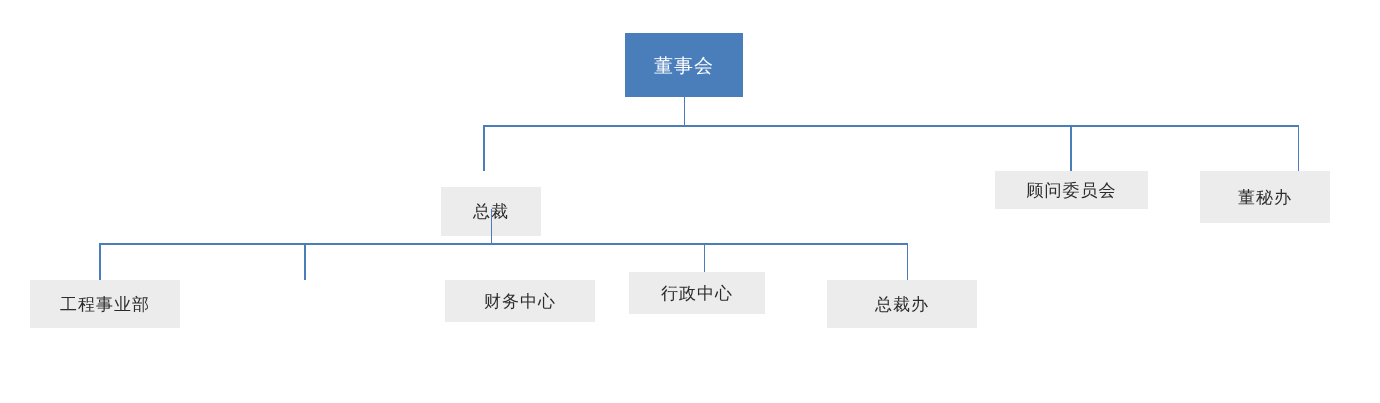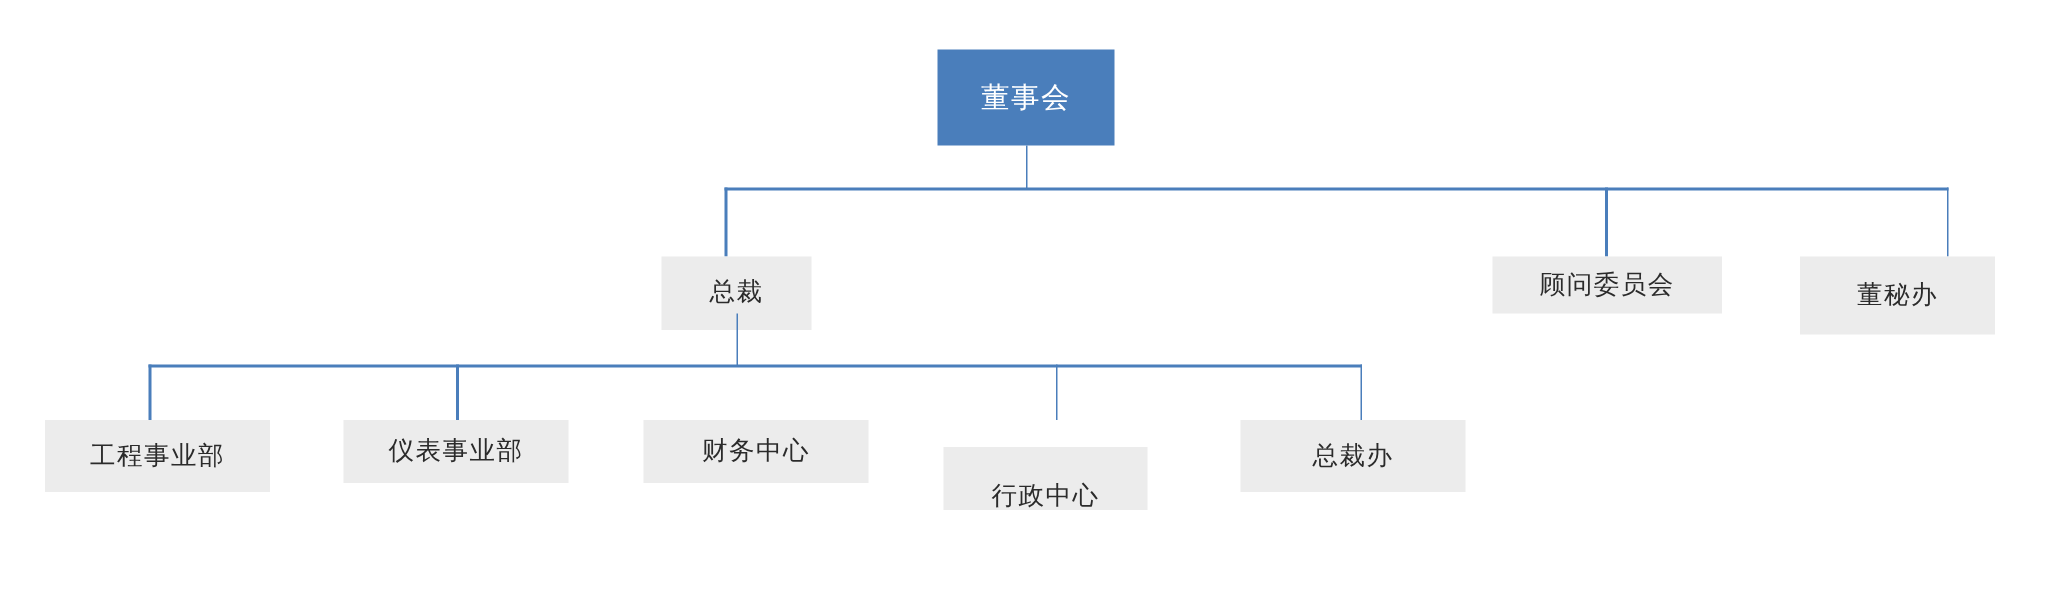--- a/index.html
+++ b/index.html
@@ -56,21 +56,21 @@
   </div>
 
   <div class="connector conn-v" style="left:683.5px; top:97px; width:1.5px; height:29px;"></div>
 
   <div class="connector conn-h" style="left:483px; top:125px; width:816px; height:1.5px;"></div>
 
   <div class="connector conn-v" style="left:483px; top:125px; width:1.5px; height:46px;"></div>
   <div class="connector conn-v" style="left:1070px; top:125px; width:1.5px; height:46px;"></div>
   <div class="connector conn-v" style="left:1297.5px; top:125px; width:1.5px; height:46px;"></div>
 
-  <div class="node node-plain" style="left:441px; top:171px; width:100px; height:49px;">
+  <div class="node node-plain" style="left:441px; top:187px; width:100px; height:49px;">
     <span>总裁</span>
   </div>
 
   <div class="node node-plain" style="left:995px; top:171px; width:153px; height:38px;">
     <span>顾问委员会</span>
   </div>
 
   <div class="node node-plain" style="left:1200px; top:171px; width:130px; height:52px;">
     <span>董秘办</span>
   </div>
@@ -81,29 +81,26 @@
 
   <div class="connector conn-v" style="left:99px; top:243px; width:1.5px; height:37px;"></div>
   <div class="connector conn-v" style="left:304px; top:243px; width:1.5px; height:37px;"></div>
   <div class="connector conn-v" style="left:703.5px; top:243px; width:1.5px; height:37px;"></div>
   <div class="connector conn-v" style="left:906.5px; top:243px; width:1.5px; height:37px;"></div>
 
   <div class="node node-plain" style="left:30px; top:280px; width:150px; height:48px;">
     <span>工程事业部</span>
   </div>
 
-  <div class="node node-plain" style="left:229px; top:280px; width:150px; height:42px;">
-    <span>仪表事业部</span>
-  </div>
 
-  <div class="node node-plain" style="left:429px; top:280px; width:150px; height:42px;">
+  <div class="node node-plain" style="left:445px; top:280px; width:150px; height:42px;">
     <span>财务中心</span>
   </div>
 
-  <div class="node node-plain" style="left:629px; top:298px; width:136px; height:42px;align-items:flex-end;">
+  <div class="node node-plain" style="left:629px; top:272px; width:136px; height:42px;">
     <span>行政中心</span>
   </div>
 
   <div class="node node-plain" style="left:827px; top:280px; width:150px; height:48px;">
     <span>总裁办</span>
   </div>
 
 </div>
 
 </body></html>

